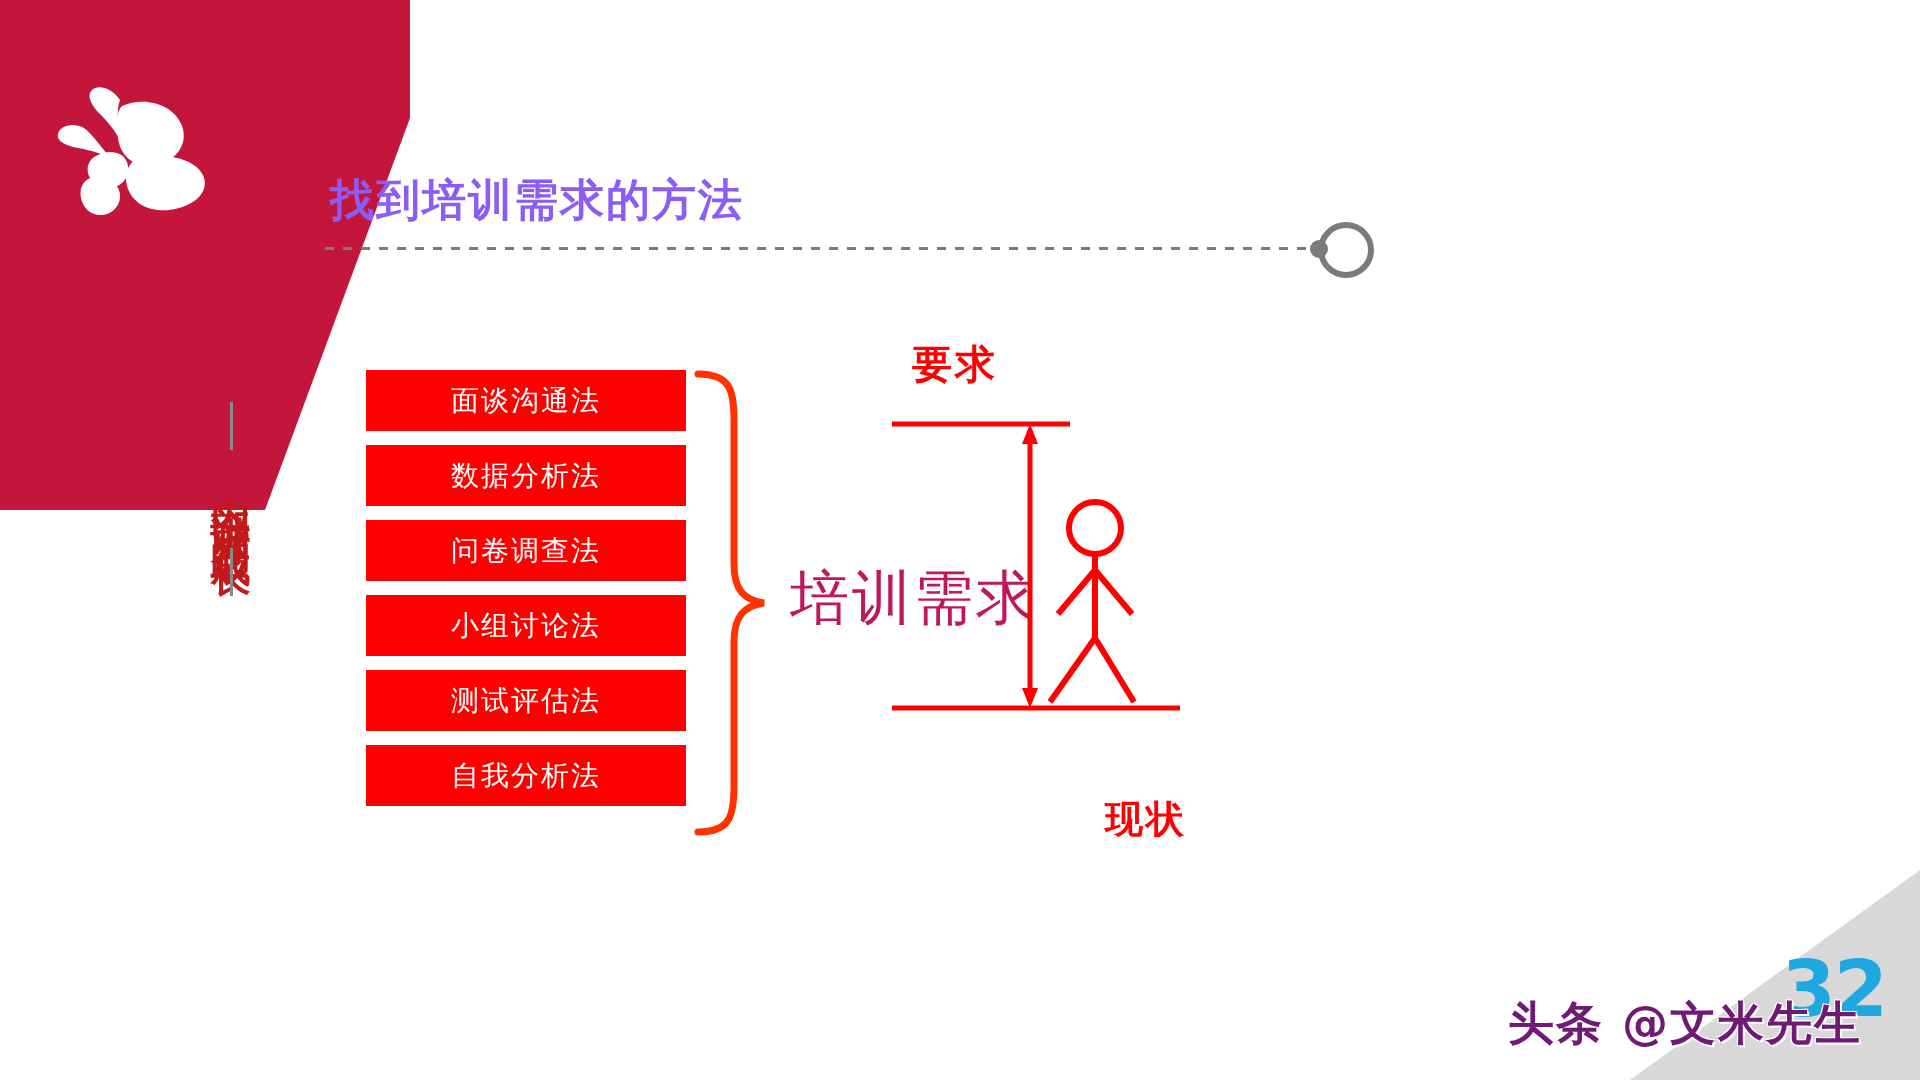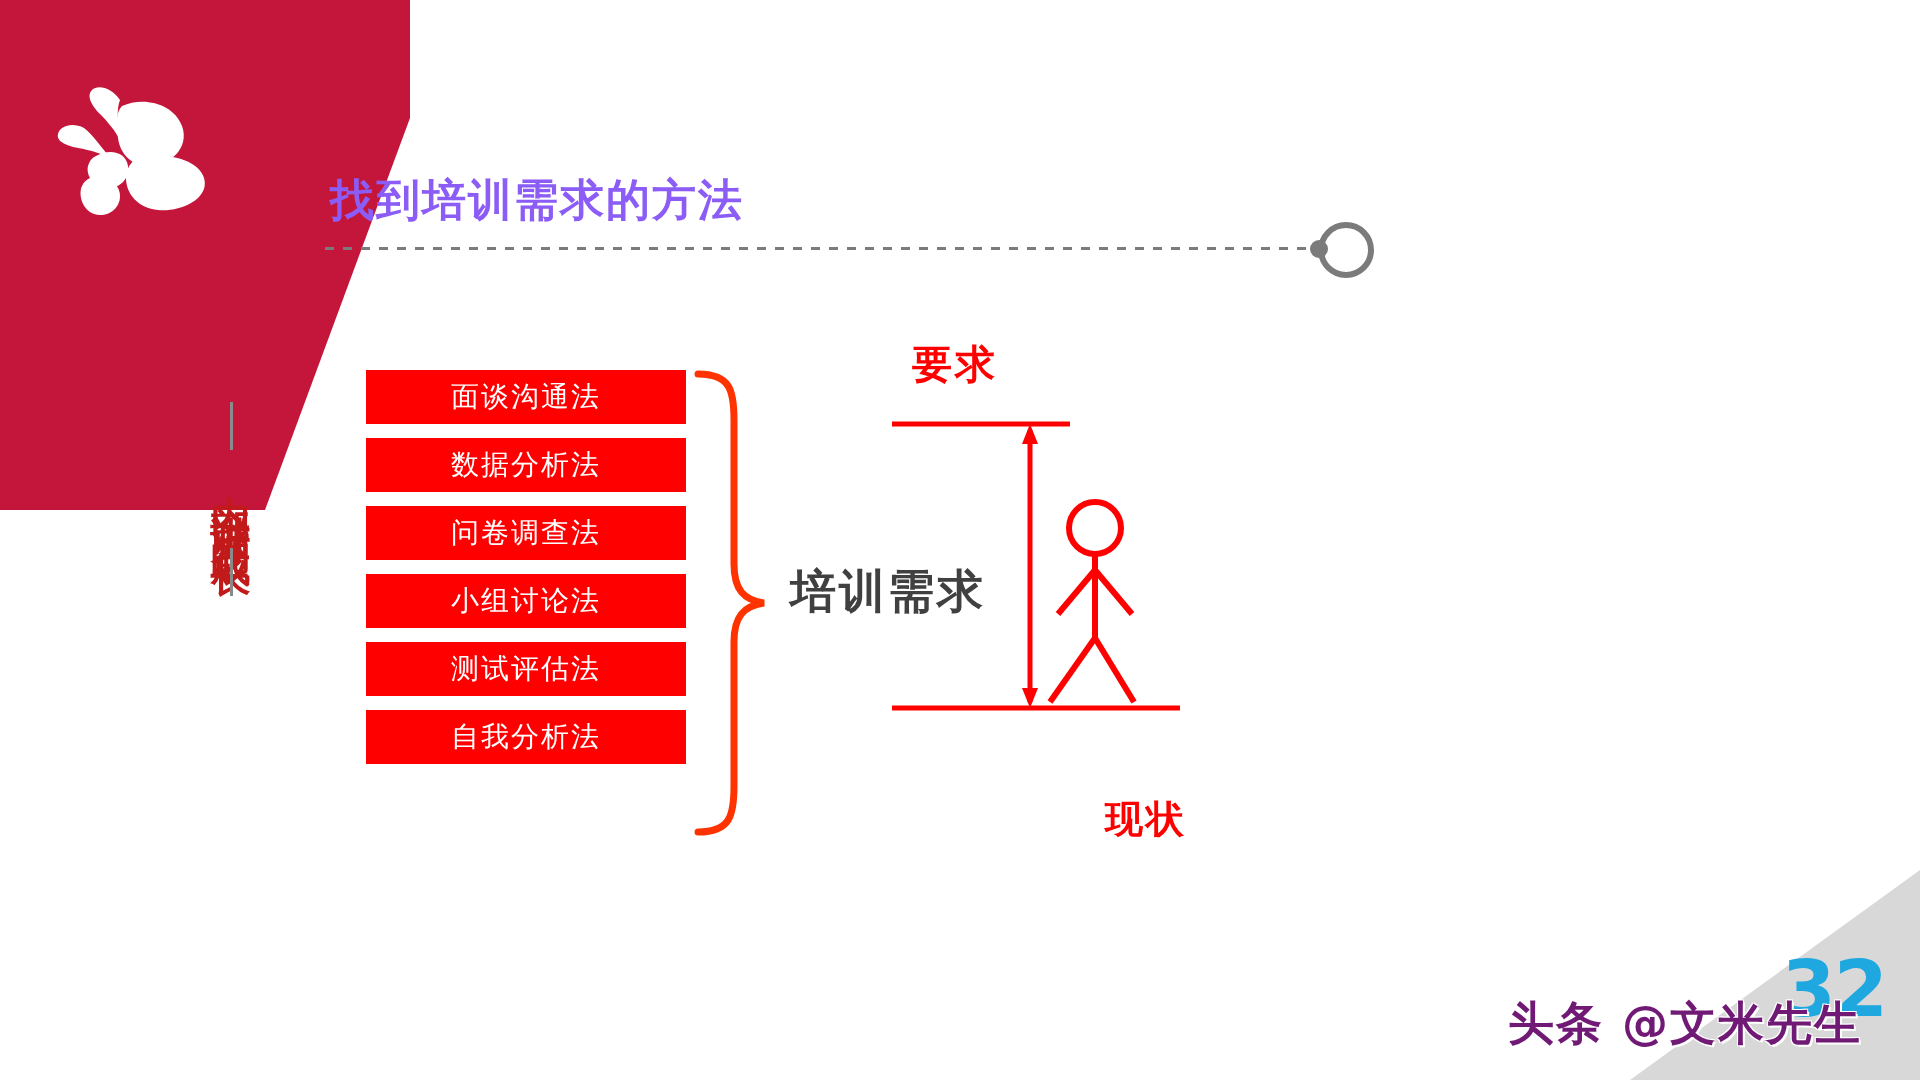--- a/index.html
+++ b/index.html
@@ -116,21 +116,21 @@
 
   
   .method-list {
     position: absolute;
     left: 366px;
     top: 370px;
     width: 320px;
     z-index: 4;
   }
   .method-box {
-    height: 54px;
+    height: 61px;
     background: #FF0000;
     margin-bottom: 14px;
     display: flex;
     align-items: center;
     justify-content: center;
   }
   .method-box:last-child { margin-bottom: 8px; }
   .method-label {
     color: #ffffff;
     font-size: 28px;
@@ -145,23 +145,23 @@
     left: 690px;
     top: 368px;
     width: 90px;
     height: 470px;
     z-index: 4;
   }
   .need-label {
     position: absolute;
     left: 790px;
     top: 568px;
-    font-size: 46px;
-    font-weight: 700;
-    color: #404040;
+    font-size: 59px;
+    font-weight: 400;
+    color: #be185d;
     letter-spacing: 3px;
     line-height: 1;
     z-index: 4;
   }
 
   
   .gap-diagram {
     position: absolute;
     left: 880px;
     top: 330px;

